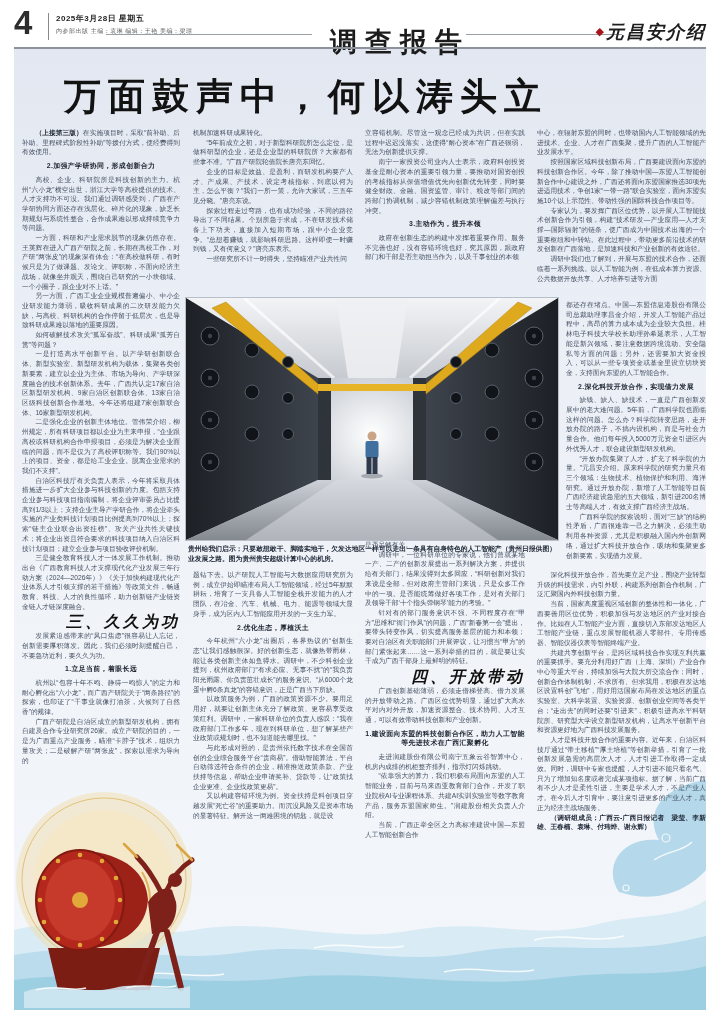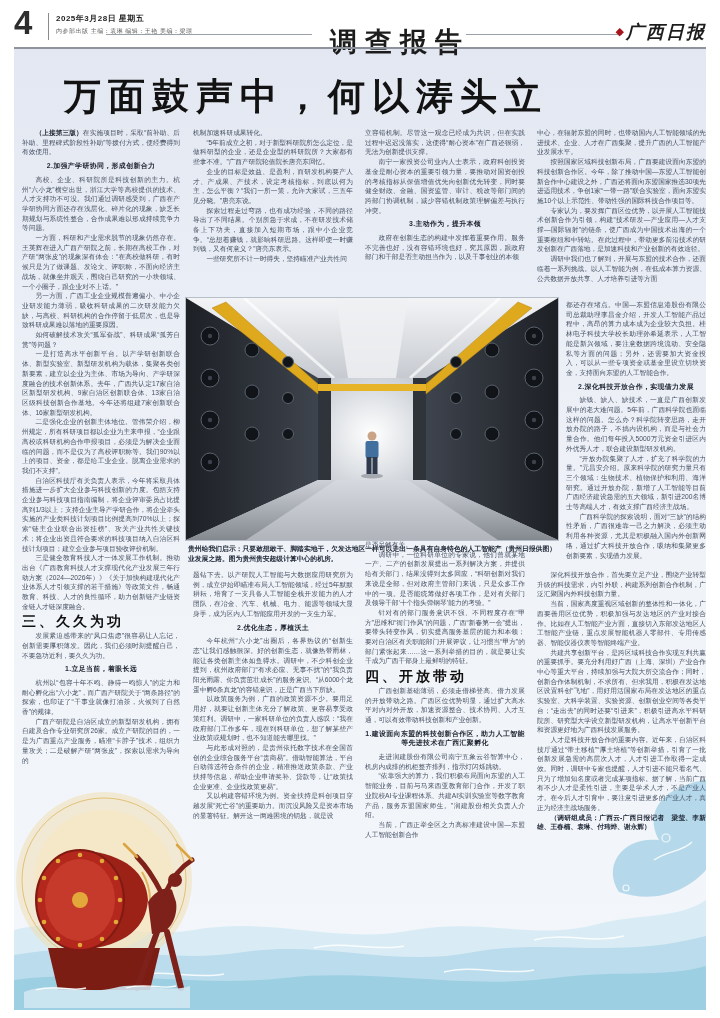--- a/index.html
+++ b/index.html
@@ -26,22 +26,22 @@
         background:linear-gradient(180deg,#e3e7f1 0%,#e9edf5 22%,#f0f3f8 55%,#f3f6fa 100%);}
   .headline{position:absolute;left:0;top:72px;width:612px;text-align:center;font-size:37px;
         font-weight:900;color:#121212;letter-spacing:7px;z-index:2;white-space:nowrap;}
   
   .tc{position:absolute;overflow:hidden;font-size:6.7px;line-height:9.7px;color:#455062;
       text-align:justify;z-index:2;}
   .tc p{margin:0;text-indent:2em;}
   .tc p.t-cont{text-indent:0;}
   .tc p.t-lead b{color:#1d2430;}
   .tc p.t-sub{font-weight:bold;color:#1d2430;text-align:center;text-indent:0;margin:4px 0;font-size:6.9px;letter-spacing:.4px;}
-  .tc p.t-head{font-weight:bold;color:#101010;text-align:left;text-indent:0;margin:6px 0 4px;
-      font-size:14px;letter-spacing:3px;}
+  .tc p.t-head{font-weight:bold;color:#101010;text-align:right;text-indent:0;margin:6px 0 4px;
+      font-size:16px;letter-spacing:3px;font-style:italic;}
   .tc p.t-credit{font-weight:bold;color:#222b3a;}
   #col1 {left:22px; top:128px;width:158px;height:658px;}
   #col2a{left:193px;top:128px;width:160px;height:166px;}
   #col3a{left:365px;top:128px;width:160px;height:166px;}
   #col4a{left:537px;top:128px;width:169px;height:168px;}
   #col4b{left:566px;top:300px;width:140px;height:266px;}
   #col2b{left:193px;top:570px;width:160px;height:366px;}
   #col3b{left:365px;top:540px;width:160px;height:434px;}
   #col4c{left:537px;top:570px;width:169px;height:296px;}
   
@@ -63,21 +63,21 @@
     <div class="page-num">4</div>
     <div class="hdr-vline"></div>
     <div class="date-block">
       <div class="date">2025年3月28日 星期五</div>
       <div class="staff">内参部出版 主编：袁琳 编辑：王艳 美编：梁璟</div>
     </div>
     <div class="rule-left"></div>
     <div class="rule-right"></div>
     <div class="section-title">调查报告</div>
     <div class="logo">
-      <span class="logo-mark">◆</span><span class="logo-text">广西日报</span>
+      <span class="logo-mark">◆</span><span class="logo-text">元昌安介绍</span>
     </div>
     <div class="hdr-bottom"></div>
   </div>
 
   <div class="panel"></div>
 
   <div class="headline">万面鼓声中，何以涛头立</div>
 
   <div class="tc" id="col1">
       <p class="t-lead"><b>（上接第三版）</b>在实施项目时，采取“前补助、后补助、里程碑式阶段性补助”等拨付方式，使经费得到有效使用。</p>

